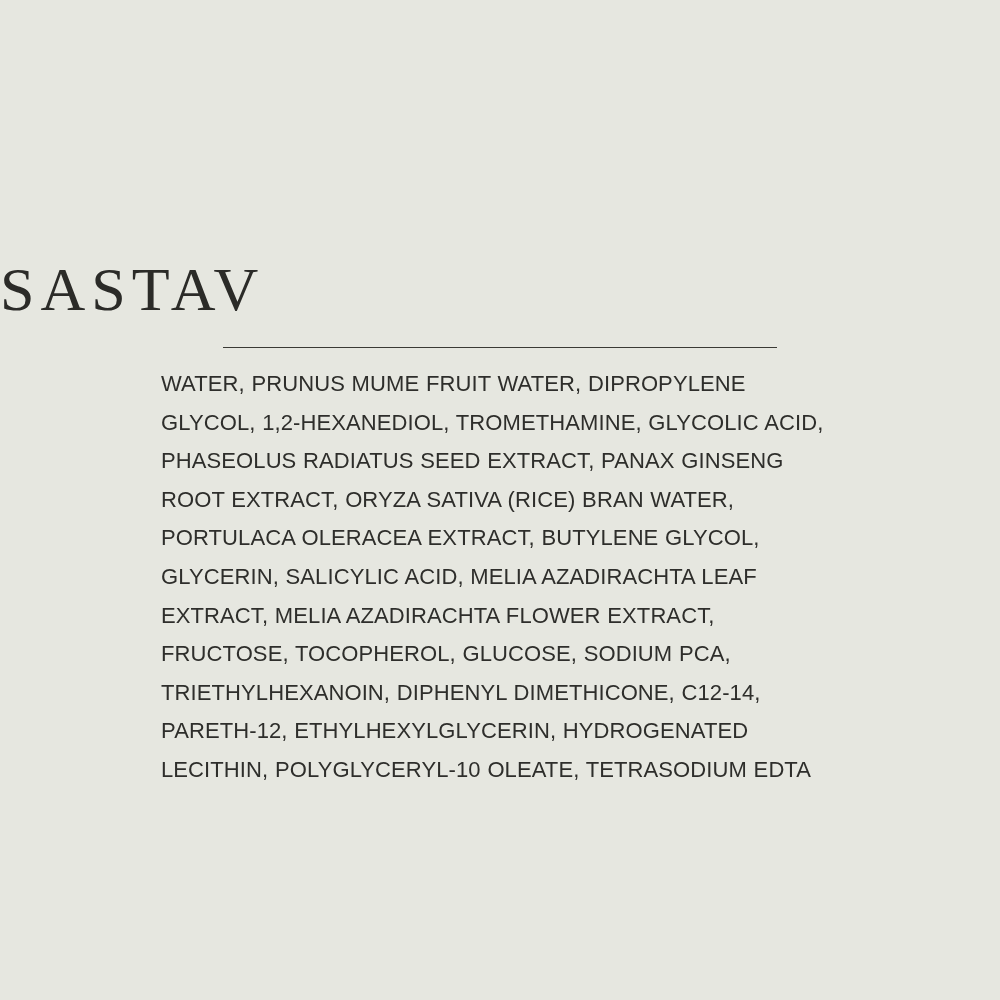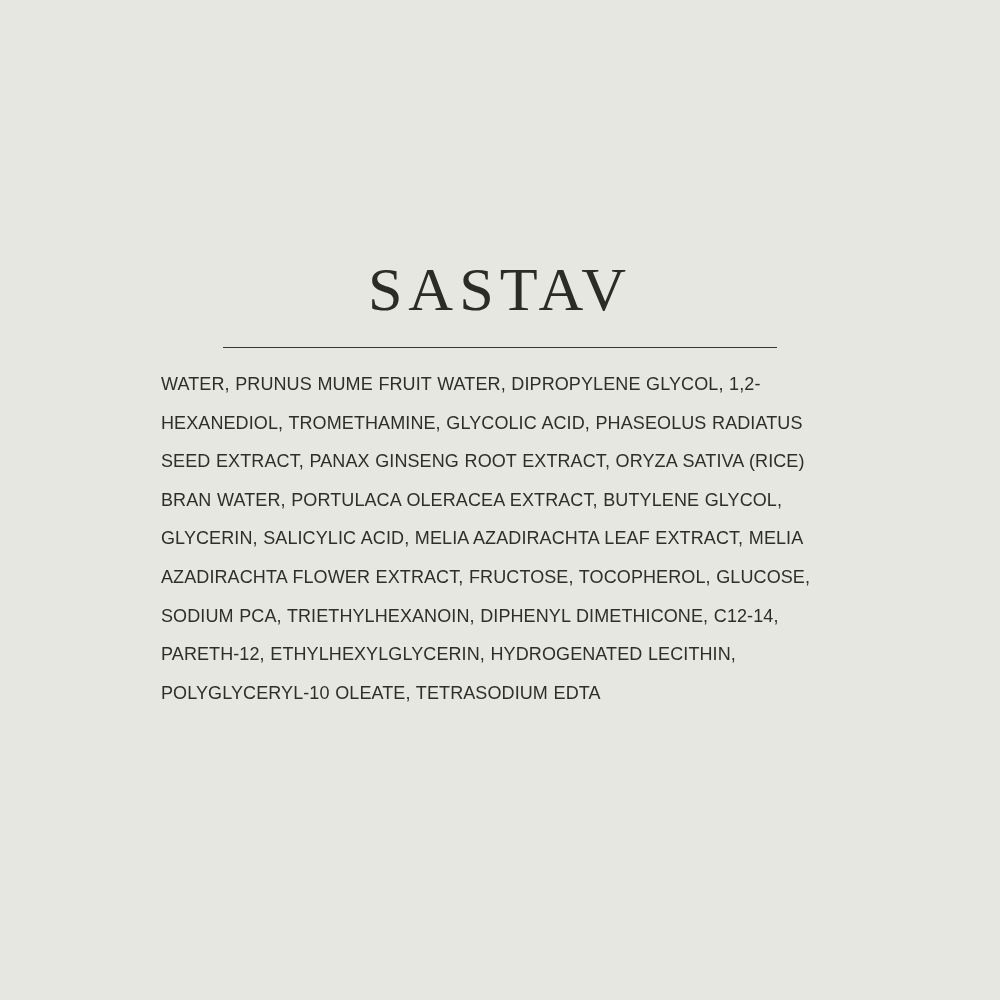--- a/index.html
+++ b/index.html
@@ -18,42 +18,41 @@
     width: 1000px;
     height: 1000px;
     background: #e6e7e0;
     box-sizing: border-box;
   }
   .title {
     position: absolute;
     top: 258px;
     left: 0;
     width: 1000px;
-    text-align: center;
     font-family: "Liberation Serif", serif;
     font-size: 62px;
     letter-spacing: 6px;
     color: #2b2b28;
     font-weight: 400;
     line-height: 1;
   }
   .divider {
     position: absolute;
     top: 347px;
     left: 223px;
     width: 554px;
     height: 1px;
     background: #3a3a35;
   }
   .ingredients {
     position: absolute;
     top: 365px;
     left: 161px;
     width: 684px;
-    font-size: 18px;
+    font-size: 22px;
     line-height: 38.6px;
     letter-spacing: 0.1px;
     color: #2e2e2b;
     text-align: left;
     word-spacing: 0.5px;
   }
 </style>
 </head>
 <body>
 

